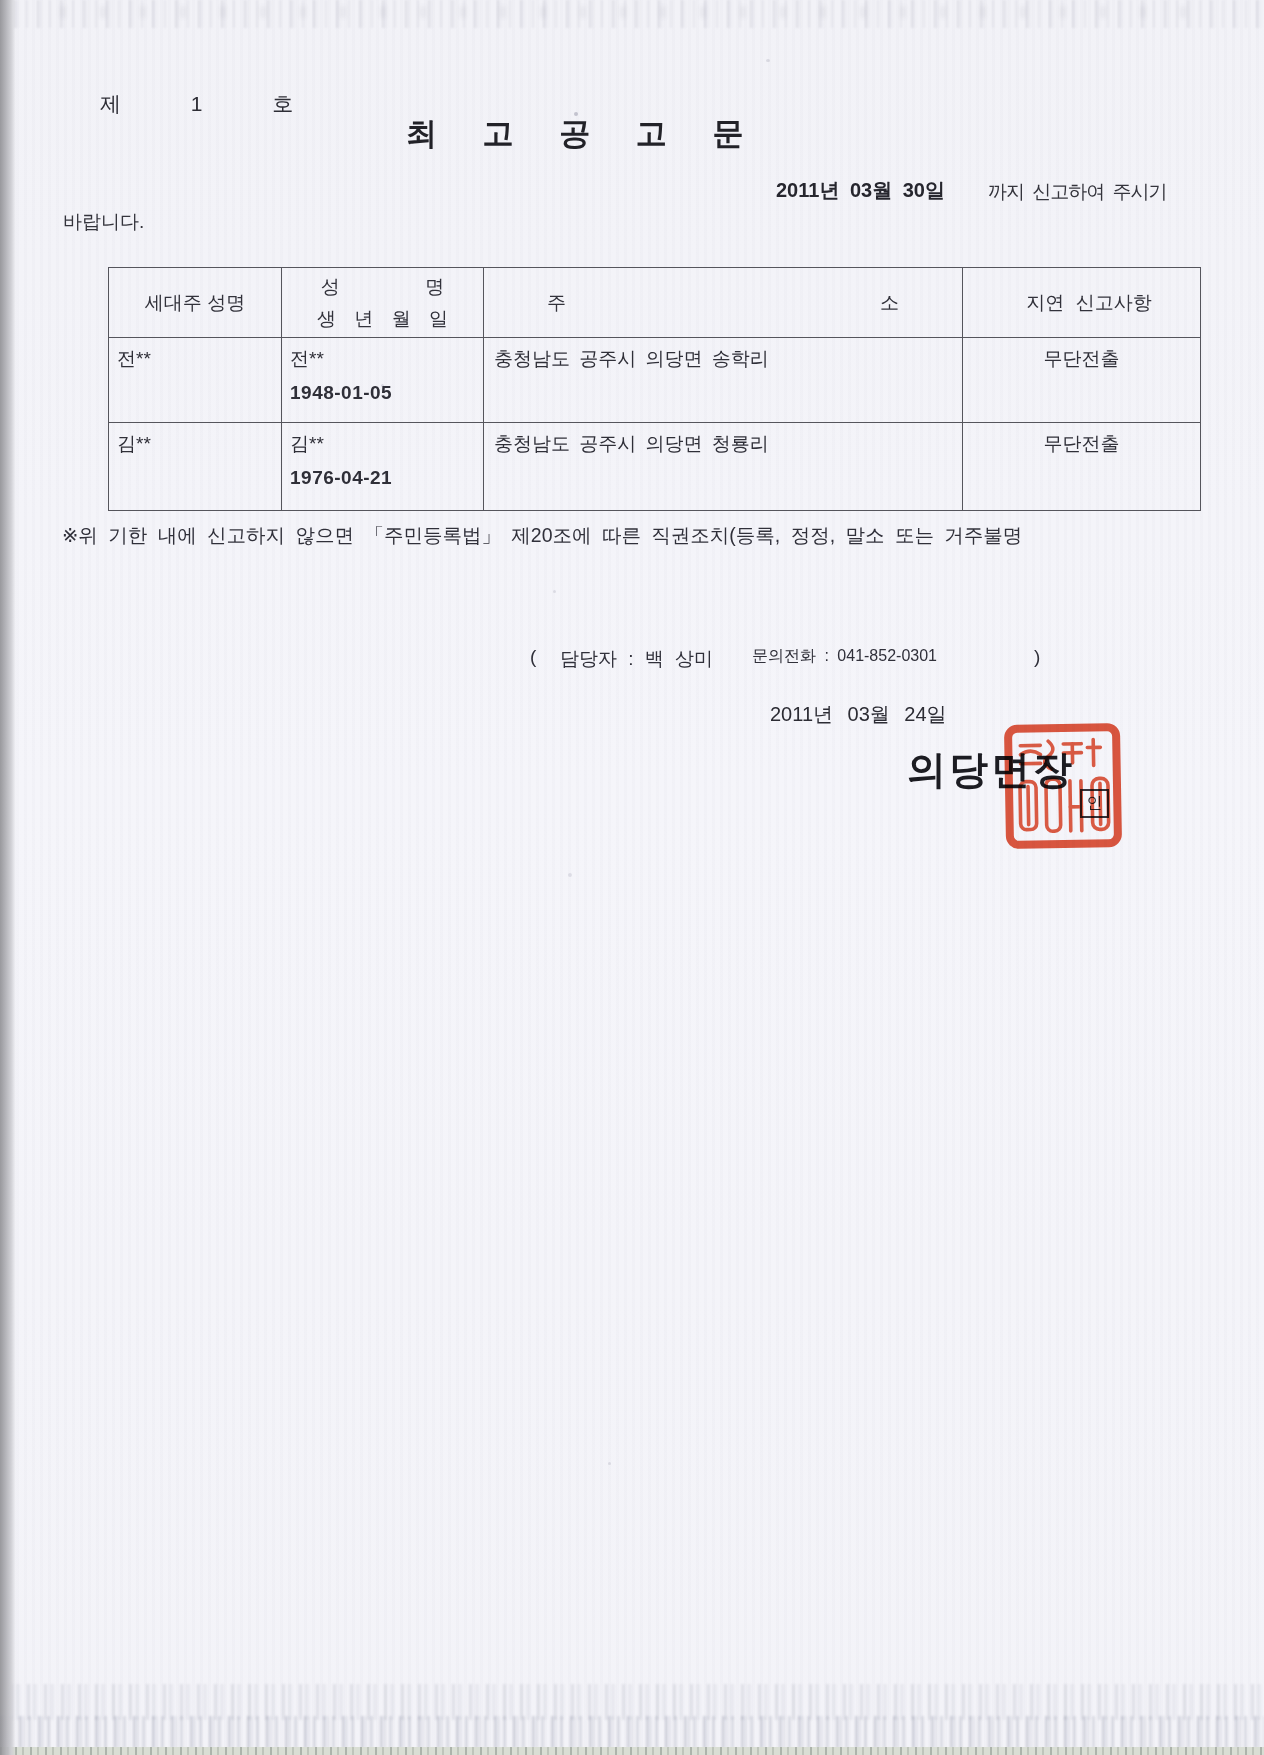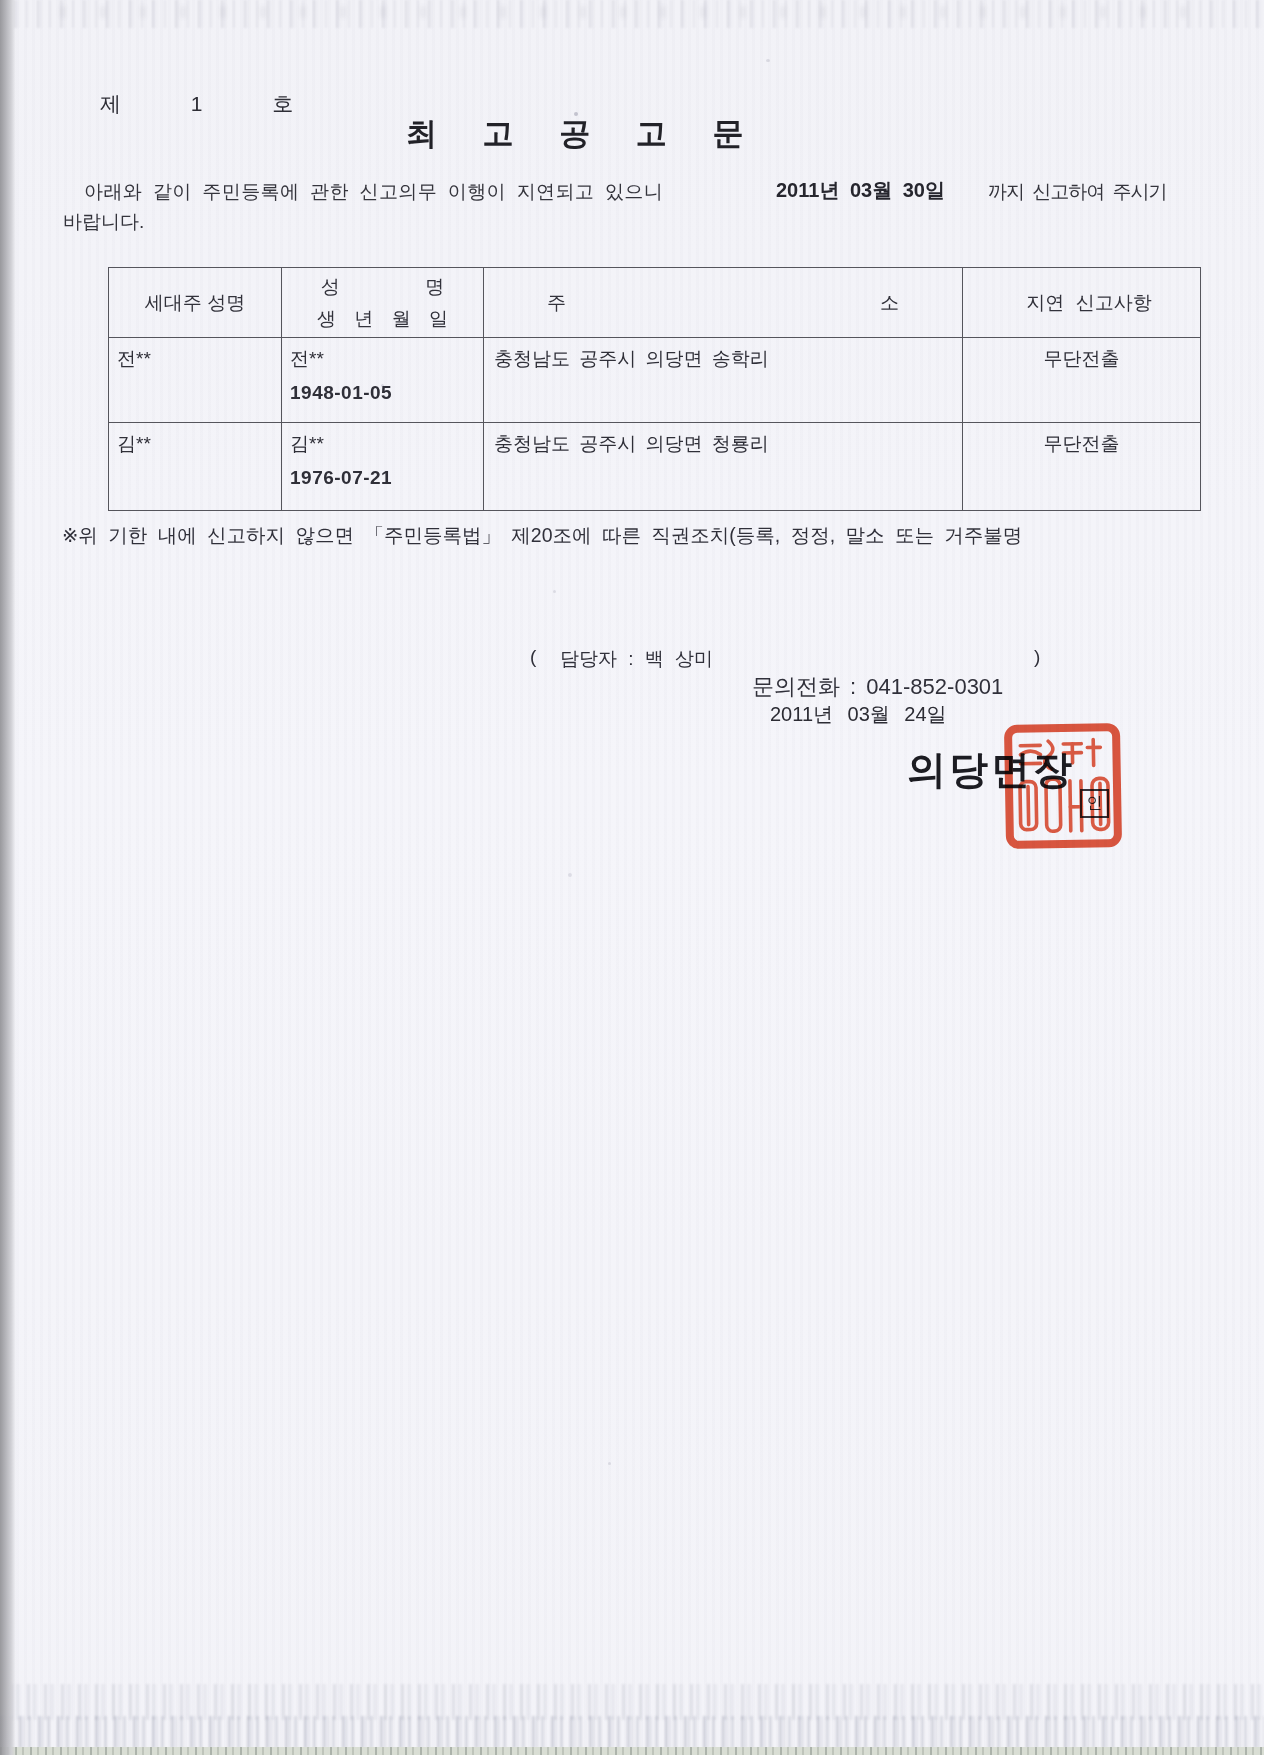--- a/index.html
+++ b/index.html
@@ -95,21 +95,21 @@
   td.cell-left{padding-left:8px;text-align:left;}
   td.cell-addr{padding-left:10px;text-align:left;word-spacing:4px;}
   td.cell-delay{text-align:center;}
   .birth{display:block;margin-top:10px;letter-spacing:.5px;font-weight:bold;}
 
   .note-line1{position:absolute;left:62px;top:522px;font-size:19.5px;color:#30303a;word-spacing:5px;}
   .note-line2{position:absolute;left:88px;top:560px;font-size:19.5px;color:#30303a;word-spacing:5px;}
 
   .contact-open{position:absolute;left:530px;top:646px;font-size:19px;}
   .contact-staff{position:absolute;left:560px;top:646px;font-size:19px;word-spacing:6px;}
-  .contact-phone{position:absolute;left:752px;top:672px;font-size:22px;word-spacing:4px;}
+  .contact-phone{position:absolute;left:752px;top:646px;font-size:16px;word-spacing:4px;}
   .contact-close{position:absolute;left:1034px;top:646px;font-size:19px;}
 
   .issue-date{position:absolute;left:770px;top:701px;font-size:20px;color:#2c2c34;word-spacing:9px;}
 
   .signer{
     position:absolute;left:907px;top:743px;
     font-size:39px;font-weight:bold;letter-spacing:3px;color:#1c1c22;
   }
   .seal-label-box{
     position:absolute;left:1080px;top:789px;width:25px;height:25px;
@@ -126,21 +126,20 @@
 
 <div class="page">
 
   <div class="top-noise"></div>
   <div class="top-noise2"></div>
 
   <div class="doc-number">제 1 호</div>
 
   <div class="title">최 고 공 고 문</div>
 
-  <div class="intro-part1">아래와 같이 주민등록에 관한 신고의무 이행이 지연되고 있으니</div>
   <div class="intro-deadline">2011년 03월 30일</div>
   <div class="intro-part2">까지 신고하여 주시기</div>
   <div class="intro-part3">바랍니다.</div>
 
   <table class="notice">
     <tbody>
         <tr class="hdr">
       <td class="c1">세대주 성명</td>
       <td class="c2">
         <span class="hdr-name-l1">성 명</span>
@@ -160,21 +159,21 @@
         <span>전**</span>
         <span class="birth">1948-01-05</span>
       </td>
       <td class="c3 cell-addr">충청남도 공주시 의당면 송학리</td>
       <td class="c4 cell-delay">무단전출</td>
     </tr>
     <tr class="datarow row2">
       <td class="c1 cell-left">김**</td>
       <td class="c2 cell-left">
         <span>김**</span>
-        <span class="birth">1976-07-21</span>
+        <span class="birth">1976-04-21</span>
       </td>
       <td class="c3 cell-addr">충청남도 공주시 의당면 청룡리</td>
       <td class="c4 cell-delay">무단전출</td>
     </tr>
   </tbody>
     </table>
 
   <div class="note-line1">※위 기한 내에 신고하지 않으면 「주민등록법」 제20조에 따른 직권조치(등록, 정정, 말소 또는 거주불명</div>
 
   <span class="contact-open">(</span>

